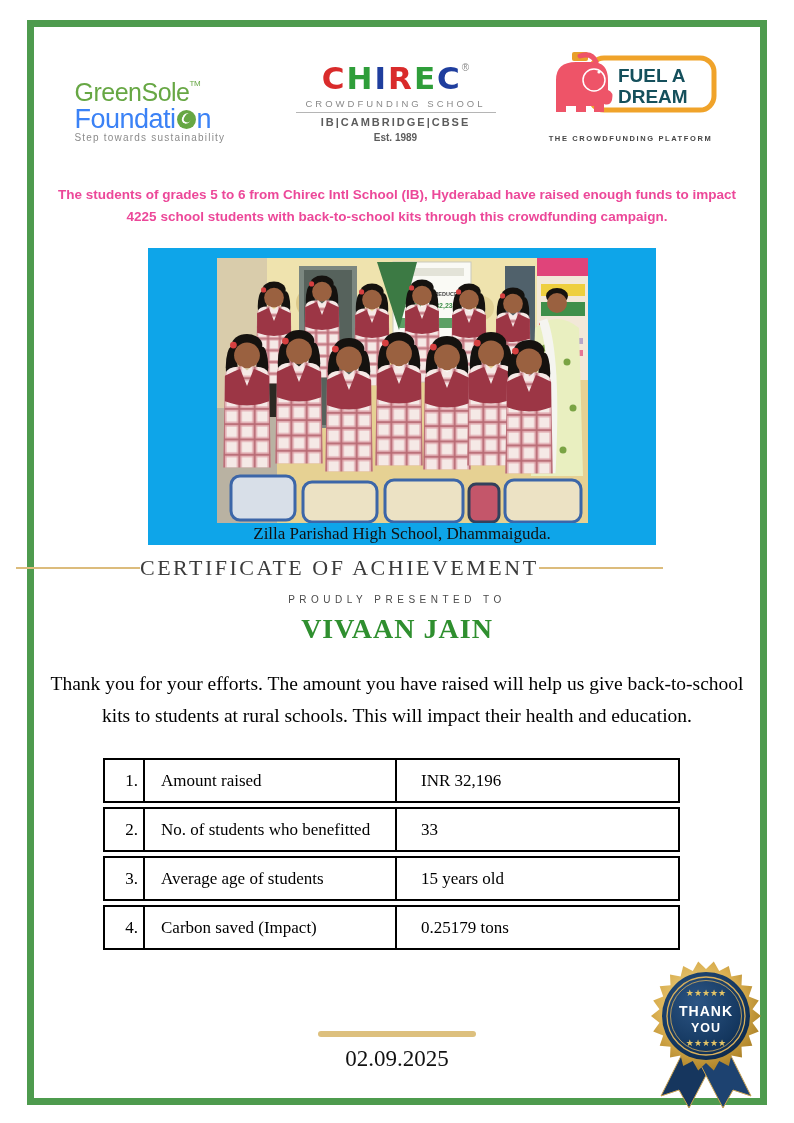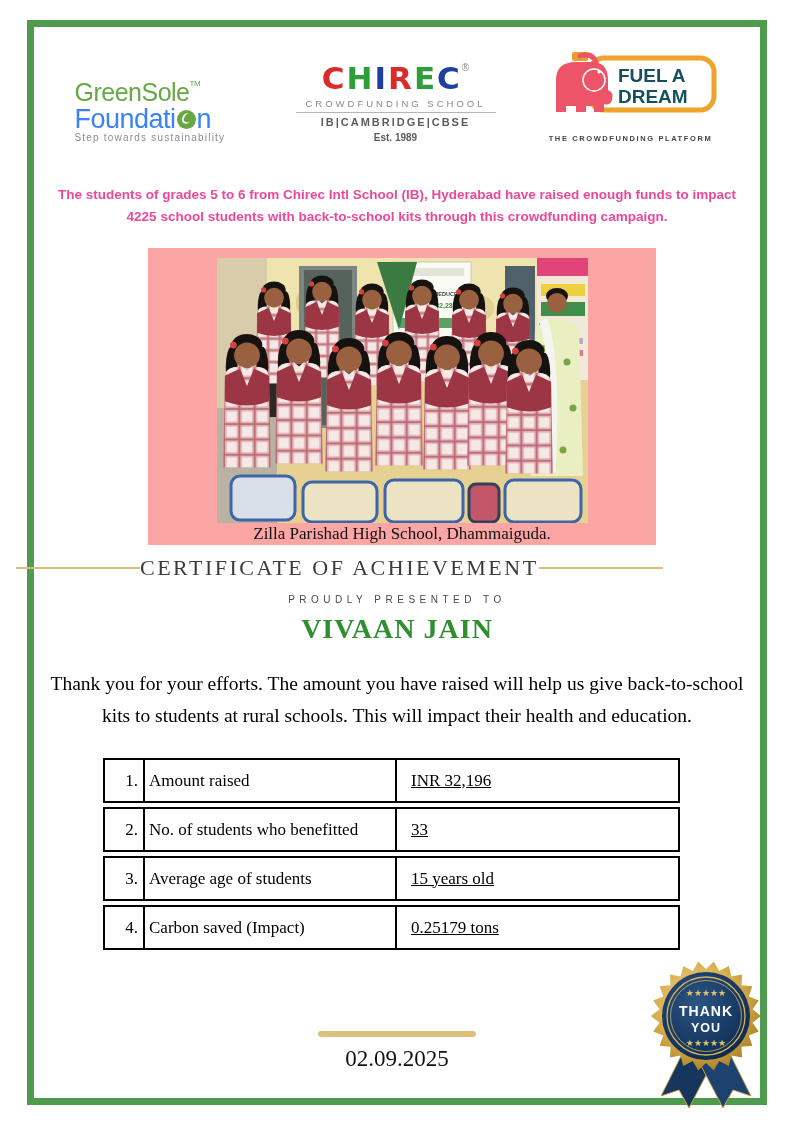--- a/index.html
+++ b/index.html
@@ -42,21 +42,21 @@
   
   .intro {
     position:absolute; top:177px; left:50%; transform:translateX(-50%);
     width:706px; text-align:center;
     font-size:13.5px; line-height:22px; font-weight:bold; color:#ec4899;margin-top:7px;
   }
 
   
   .photo-panel {
     position:absolute; left:148px; top:248px; width:508px; height:297px;
-    background:#fca5a5;
+    background:#0ea5e9;
   }
   .photo-frame { position:absolute; left:69px; top:10px; width:371px; height:265px; overflow:hidden; background:#e6d193; }
   .photo-frame svg { display:block; }
   .photo-caption {
     position:absolute; left:0; right:0; bottom:1px; text-align:center;
     font-family:"Liberation Serif", serif; font-size:17px; color:#111;
   }
 
   
   .cert-title-row {
@@ -84,22 +84,22 @@
   }
 
   
   .stats-table { position:absolute; left:103px; top:758px; width:577px; }
   .stats-row {
     display:flex; align-items:stretch; border:2px solid #000; background:#fff;
     height:45px; margin-bottom:4px;
   }
   .cell { display:flex; align-items:center; font-family:"Liberation Serif", serif; font-size:17px; color:#000; }
   .cell-num { width:40px; justify-content:flex-end; padding-right:5px; border-right:2px solid #000; }
-  .cell-label { width:252px; padding-left:4px; border-right:2px solid #000; }
-  .cell-value { flex:1; padding-left:14px;text-decoration:underline; }
+  .cell-label { width:252px; padding-left:16px; border-right:2px solid #000; }
+  .cell-value { flex:1; padding-left:24px; }
 
   
   .badge { position:absolute; left:643px; top:960px; width:126px; height:150px; }
 
   
   .date-block { position:absolute; top:1031px; left:0; right:0; text-align:center; }
   .date-bar { width:158px; height:6px; border-radius:3px; background:#ddc07e; margin:0 auto; }
   .date-text { font-family:"Liberation Serif", serif; font-size:23px; color:#111; margin-top:9px;text-align:center; }
 </style>
 </head>

